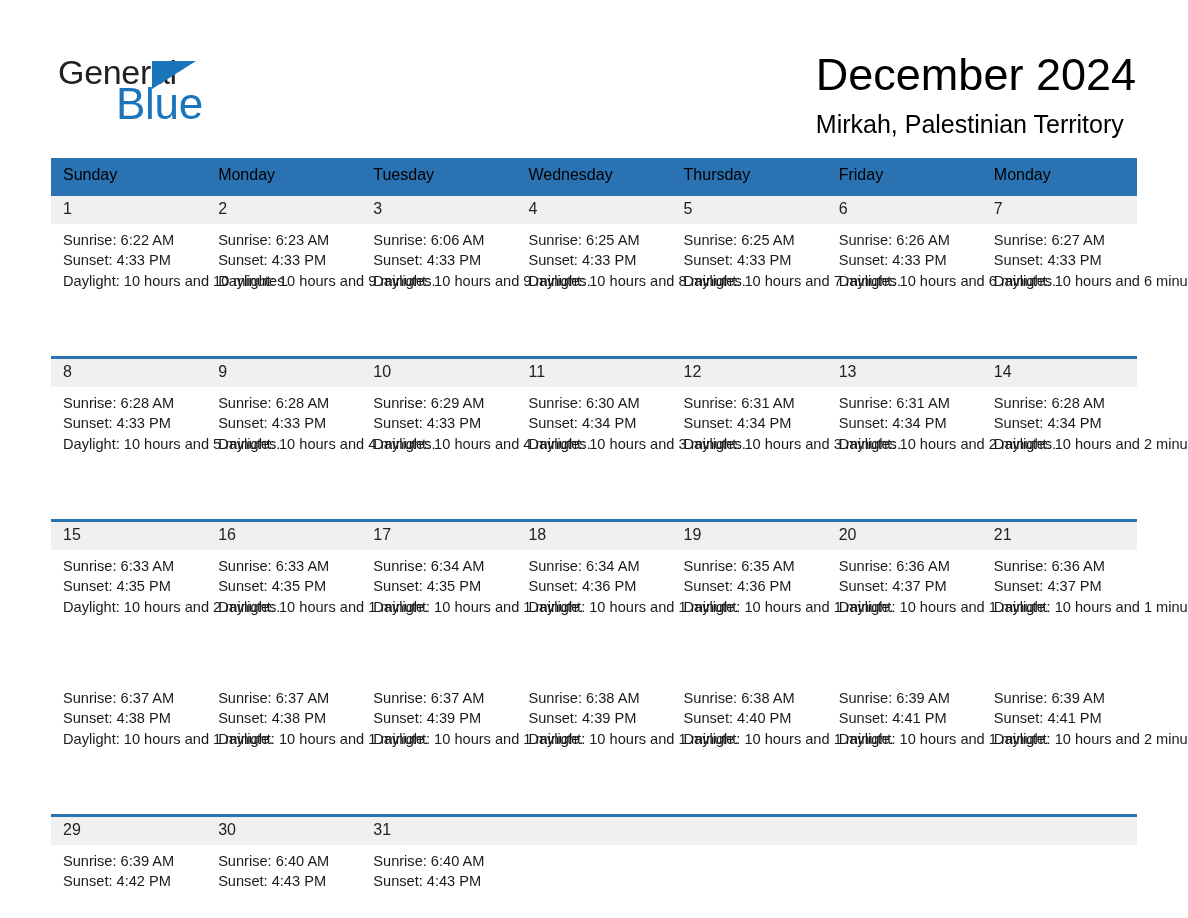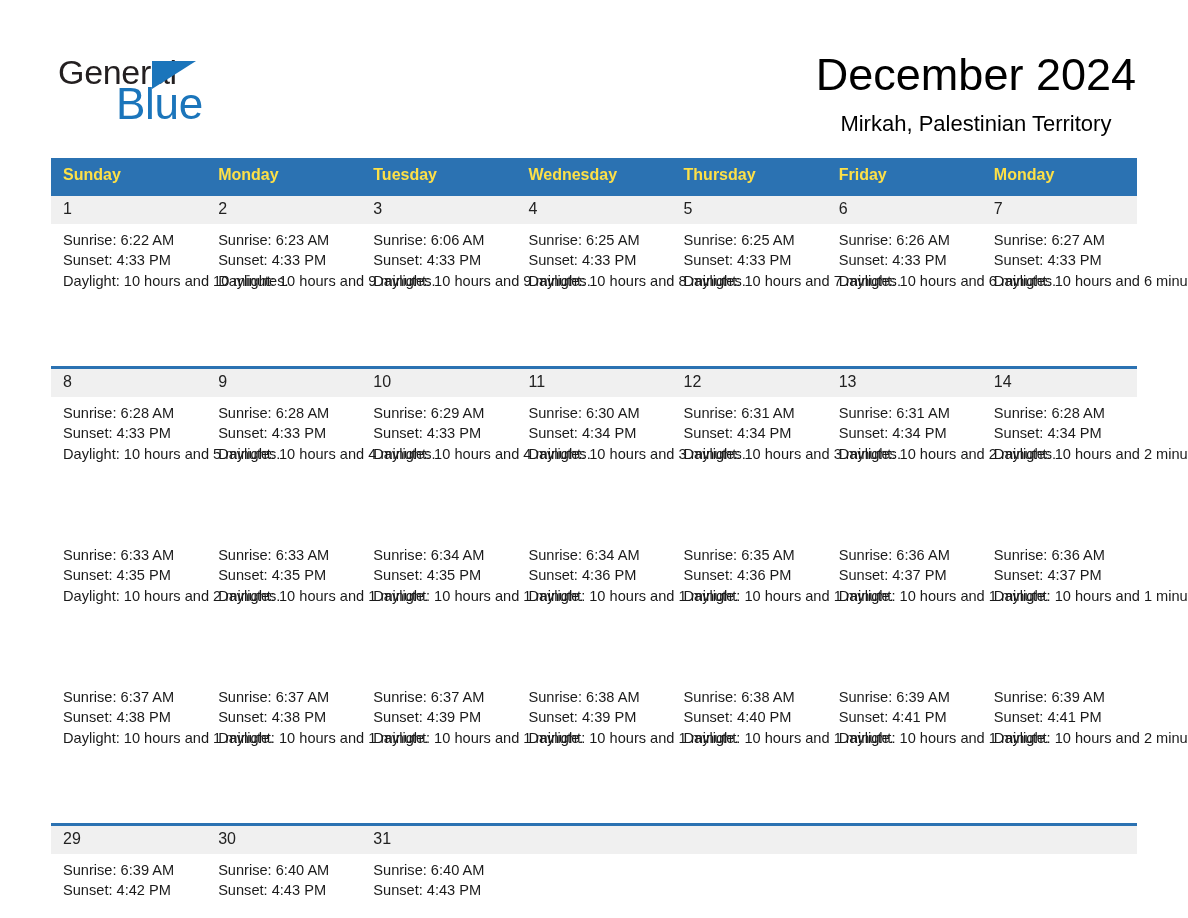--- a/index.html
+++ b/index.html
@@ -63,33 +63,33 @@
     letter-spacing: -0.3px;
     color: #1b75bb;
     line-height: 40px;
     white-space: nowrap;
   }
 
   .title-block {
     position: absolute;
     right: 52px;
     top: 48px;
-    text-align: center;
+    text-align: left;
     margin-left: 36px;
   }
   .month-title {
     font-size: 45px;
     font-weight: normal;
     line-height: 54px;
     color: #000000;
     white-space: nowrap;
   }
   .location-title {
     margin-top: 6px;
-    font-size: 22px;
+    font-size: 25px;
     font-weight: normal;
     line-height: 32px;
     color: #000000;
     white-space: nowrap;
   }
 
   
   .calendar {
     position: absolute;
     left: 51px;
@@ -98,23 +98,23 @@
   }
   table.cal {
     border-collapse: collapse;
     table-layout: fixed;
     width: 1086px;
   }
   table.cal col { width: 155.14px; }
 
   thead th {
     background: #2b72b2;
-    color: #fde047;
+    color: #000000;
     font-size: 16px;
-    font-weight: bold;
+    font-weight: normal;
     text-align: left;
     padding: 8px 0 9px 12px;
     height: 18px;
     box-sizing: content-box;
     white-space: nowrap;
   }
 
   tbody tr.week-dates td {
     background: #f0f0f0;
     border-top: 3px solid #2b72b2;
@@ -124,21 +124,21 @@
     height: 20px;
     vertical-align: top;
     white-space: nowrap;
   }
   tbody tr.week-dates td.empty {
     background: #f0f0f0;
   }
   tbody tr.week-body td {
     background: #ffffff;
     vertical-align: top;
-    padding: 6px 8px 32px 12px;
+    padding: 6px 8px 22px 12px;
     height: 104px;
   }
   tbody tr.week-body td.empty { background: #ffffff; }
 
   .info {
     font-size: 14.6px;
     line-height: 20.3px;
     color: #1a1a1a;
   }
   .info div { white-space: nowrap; }
@@ -303,20 +303,29 @@
             </td>
           <td>
               <div class="info">
             <div>Sunrise: 6:28 AM</div>
             <div>Sunset: 4:34 PM</div>
             <div class="daylight-wrap">Daylight: 10 hours and 2 minutes.</div>
           </div>
             </td>
         </tr>
 
+        <tr class="week-dates">
+          <td>15</td>
+          <td>16</td>
+          <td>17</td>
+          <td>18</td>
+          <td>19</td>
+          <td>20</td>
+          <td>21</td>
+        </tr>
         <tr class="week-body">
           <td>
               <div class="info">
             <div>Sunrise: 6:33 AM</div>
             <div>Sunset: 4:35 PM</div>
             <div class="daylight-wrap">Daylight: 10 hours and 2 minutes.</div>
           </div>
             </td>
           <td>
               <div class="info">

